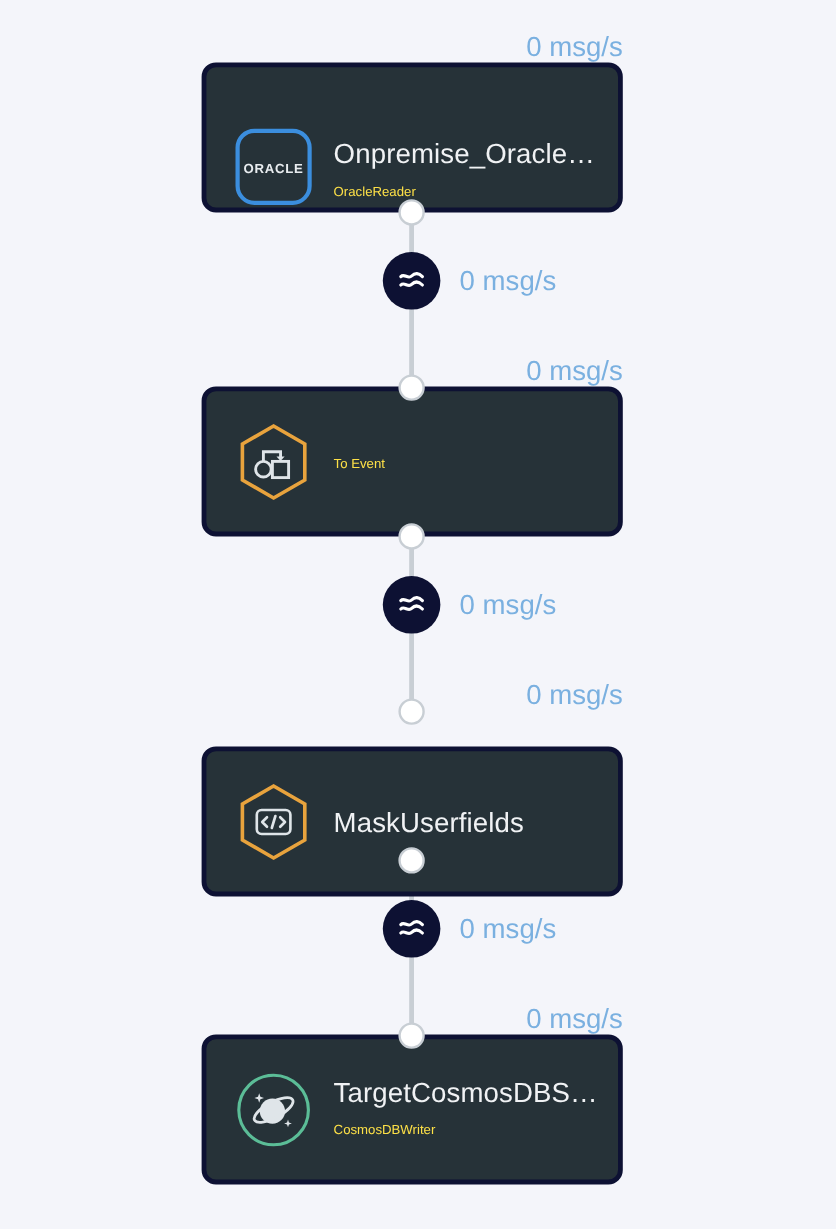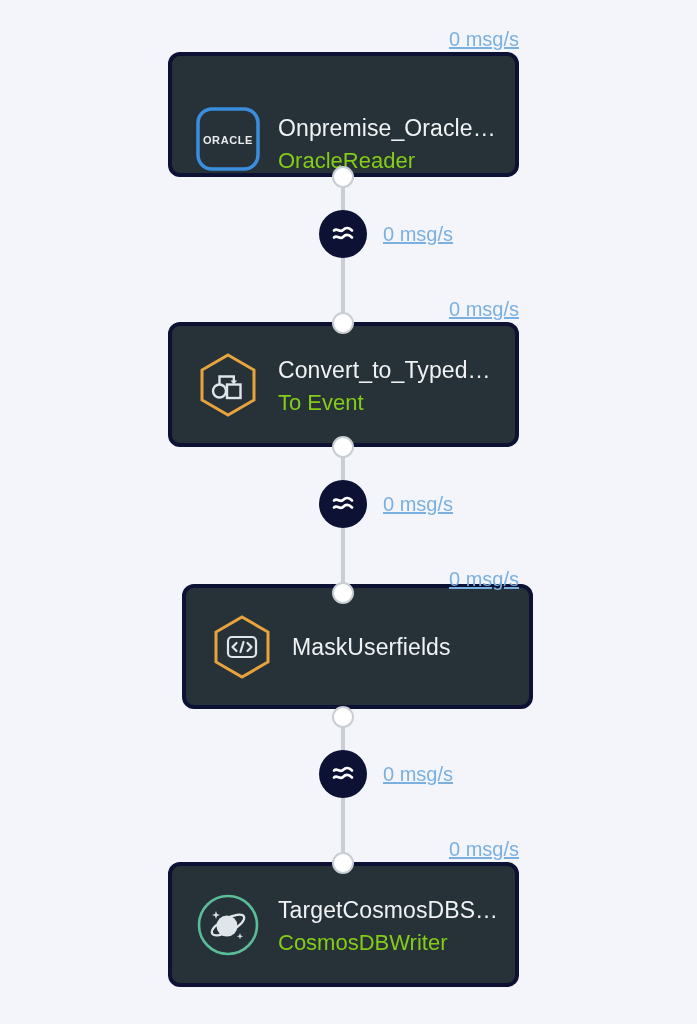--- a/index.html
+++ b/index.html
@@ -81,38 +81,37 @@
     color: #f0f2f4;
     font-size: 23px;
     line-height: 30px;
     white-space: nowrap;
     overflow: hidden;
     text-overflow: ellipsis;
     letter-spacing: 0.1px;
   }
 
   .node-subtitle {
-    color: #84cc16;
-    font-size: 22px;
+    color: #fde047;
+    font-size: 11px;
     line-height: 25px;
     margin-top: 5px;
     white-space: nowrap;
     overflow: hidden;
     text-overflow: ellipsis;
   }
 
   
   .rate-label {
     position: absolute;
     color: #7ab0e0;
-    font-size: 20px;
+    font-size: 23px;
     line-height: 22px;
     white-space: nowrap;
     z-index: 4;
-    text-decoration: underline;
   }
   .rate-node  { right: 178px; text-align: right; }
   .rate-edge  { left: 383px; }
 
   
   .edge-badge {
     position: absolute;
     left: 343px;
     width: 48px;
     height: 48px;
@@ -168,39 +167,38 @@
     <div class="node-icon">
       <svg width="68" height="68" viewBox="0 0 68 68">
         <polygon points="34,4 60,19 60,49 34,64 8,49 8,19" fill="none" stroke="#e8a33d" stroke-width="3"></polygon>
         <circle cx="25.5" cy="40" r="6.5" fill="none" stroke="#dfe5e9" stroke-width="2.4"></circle>
         <rect x="33" y="33.5" width="13.5" height="13.5" fill="none" stroke="#dfe5e9" stroke-width="2.4"></rect>
         <path d="M25.5 33.5 L25.5 25.5 L39.8 25.5 L39.8 31.5" fill="none" stroke="#dfe5e9" stroke-width="2.4"></path>
         <path d="M36.4 29.4 L39.8 33.2 L43.2 29.4 Z" fill="#dfe5e9"></path>
       </svg>
     </div>
     <div class="node-text">
-      <div class="node-title">Convert_to_Typed_…</div>
       <div class="node-subtitle">To Event</div>
     </div>
   </div>
 
   <div class="port" style="top:436px;"></div>
 
   <div class="edge-badge" style="top:480px;">
     <svg width="26" height="26" viewBox="0 0 26 26">
       <path d="M4 9.5 C7 6.5, 10 12, 13 9 S19 6.5, 22 9.5" fill="none" stroke="#ffffff" stroke-width="2.6" stroke-linecap="round"></path>
       <path d="M4 16.5 C7 13.5, 10 19, 13 16 S19 13.5, 22 16.5" fill="none" stroke="#ffffff" stroke-width="2.6" stroke-linecap="round"></path>
     </svg>
   </div>
   <div class="rate-label rate-edge" style="top:493px;">0 msg/s</div>
 
   <div class="port" style="top:582px;"></div>
   <div class="rate-label rate-node" style="top:568px;">0 msg/s</div>
 
-  <div class="node" style="top:584px;margin-left:14px;">
+  <div class="node" style="top:622px;">
     <div class="node-icon">
       <svg width="68" height="68" viewBox="0 0 68 68">
         <polygon points="34,4 60,19 60,49 34,64 8,49 8,19" fill="none" stroke="#e8a33d" stroke-width="3"></polygon>
         <rect x="20" y="24" width="28" height="20" rx="4" ry="4" fill="none" stroke="#dfe5e9" stroke-width="2.2"></rect>
         <path d="M28.5 30 L24.5 34 L28.5 38" fill="none" stroke="#dfe5e9" stroke-width="2.2" stroke-linecap="round" stroke-linejoin="round"></path>
         <path d="M39.5 30 L43.5 34 L39.5 38" fill="none" stroke="#dfe5e9" stroke-width="2.2" stroke-linecap="round" stroke-linejoin="round"></path>
         <path d="M35.5 29 L32.5 39" fill="none" stroke="#dfe5e9" stroke-width="2.2" stroke-linecap="round"></path>
       </svg>
     </div>
     <div class="node-text">

